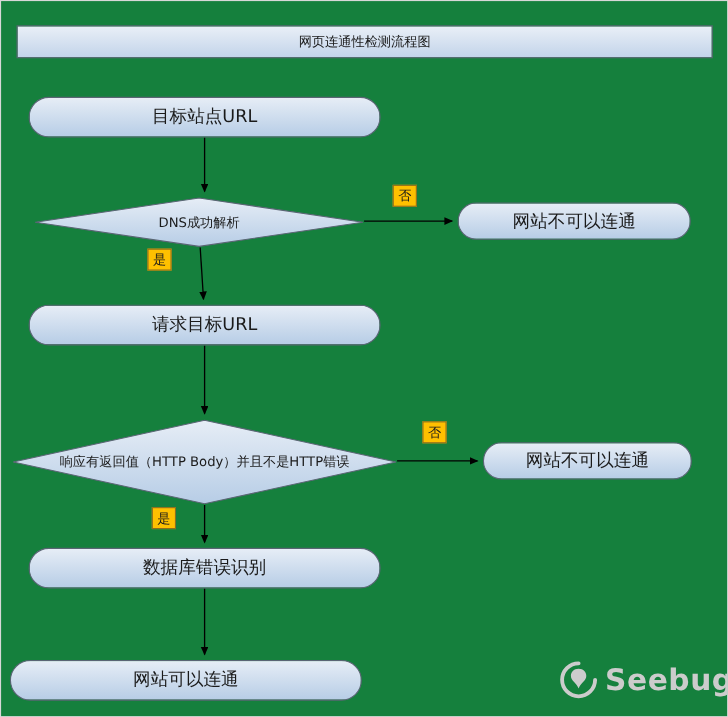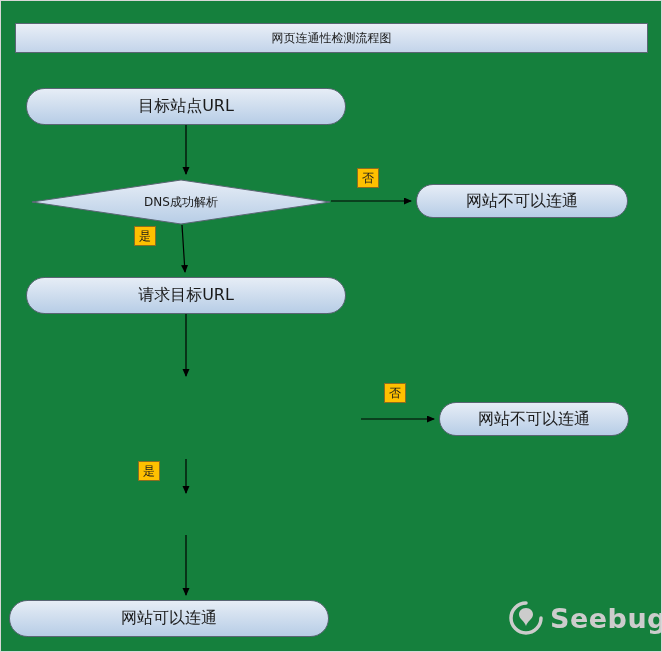--- a/index.html
+++ b/index.html
@@ -125,23 +125,36 @@
       </defs>
       <polygon points="150,1 299,23 150,45 1,23" fill="url(#g1)" stroke="#5a6574" stroke-width="1"></polygon>
     </svg>
     <div class="diamond-label">DNS成功解析</div>
   </div>
 
   <div class="stadium node-fail1">网站不可以连通</div>
 
   <div class="stadium node-request">请求目标URL</div>
 
+  <div class="diamond diamond-2">
+    <svg width="350" height="78" viewBox="0 0 350 78">
+      <defs>
+        <linearGradient id="g2" x1="0" y1="0" x2="0" y2="1">
+          <stop offset="0" stop-color="#e6edf6"></stop>
+          <stop offset="1" stop-color="#b7cde6"></stop>
+        </linearGradient>
+      </defs>
+      <polygon points="175,1 349,39 175,77 1,39" fill="url(#g2)" stroke="#5a6574" stroke-width="1"></polygon>
+    </svg>
+    <div class="diamond-label">响应有返回值（HTTP Body）并且不是HTTP错误</div>
+  </div>
 
   <div class="stadium node-fail2">网站不可以连通</div>
 
+  <div class="stadium node-db">数据库错误识别</div>
 
   <div class="stadium node-success">网站可以连通</div>
 
   <div class="edge-label label-dns-no">否</div>
   <div class="edge-label label-dns-yes">是</div>
   <div class="edge-label label-response-no">否</div>
   <div class="edge-label label-response-yes">是</div>
 
   <div class="watermark">
     <svg width="38" height="38" viewBox="0 0 38 38">

